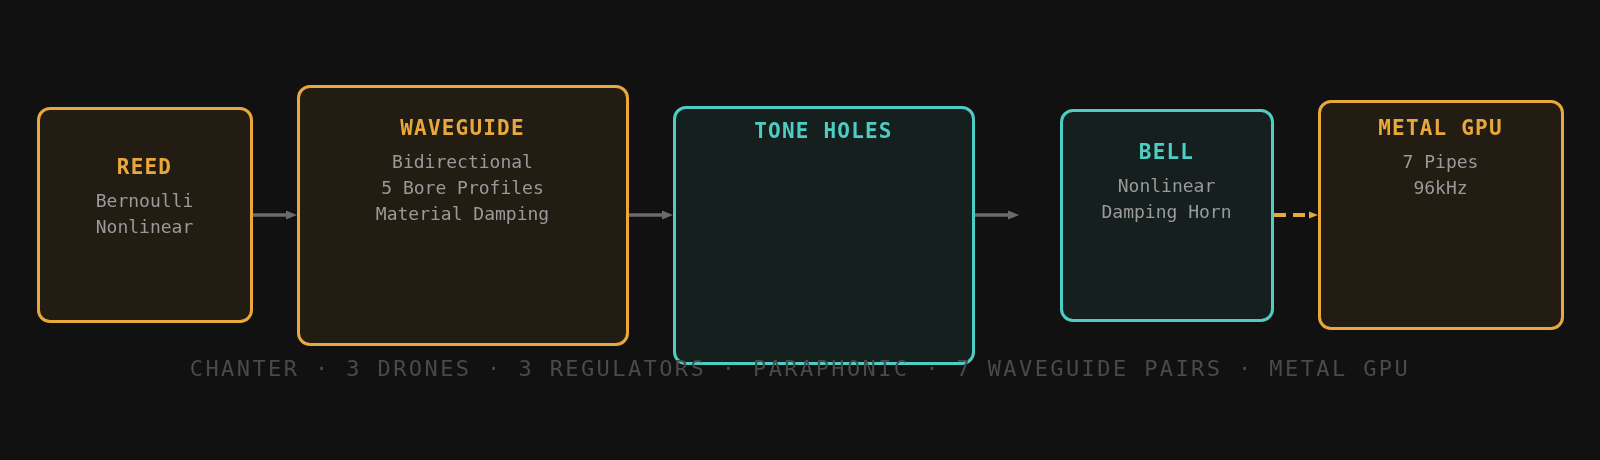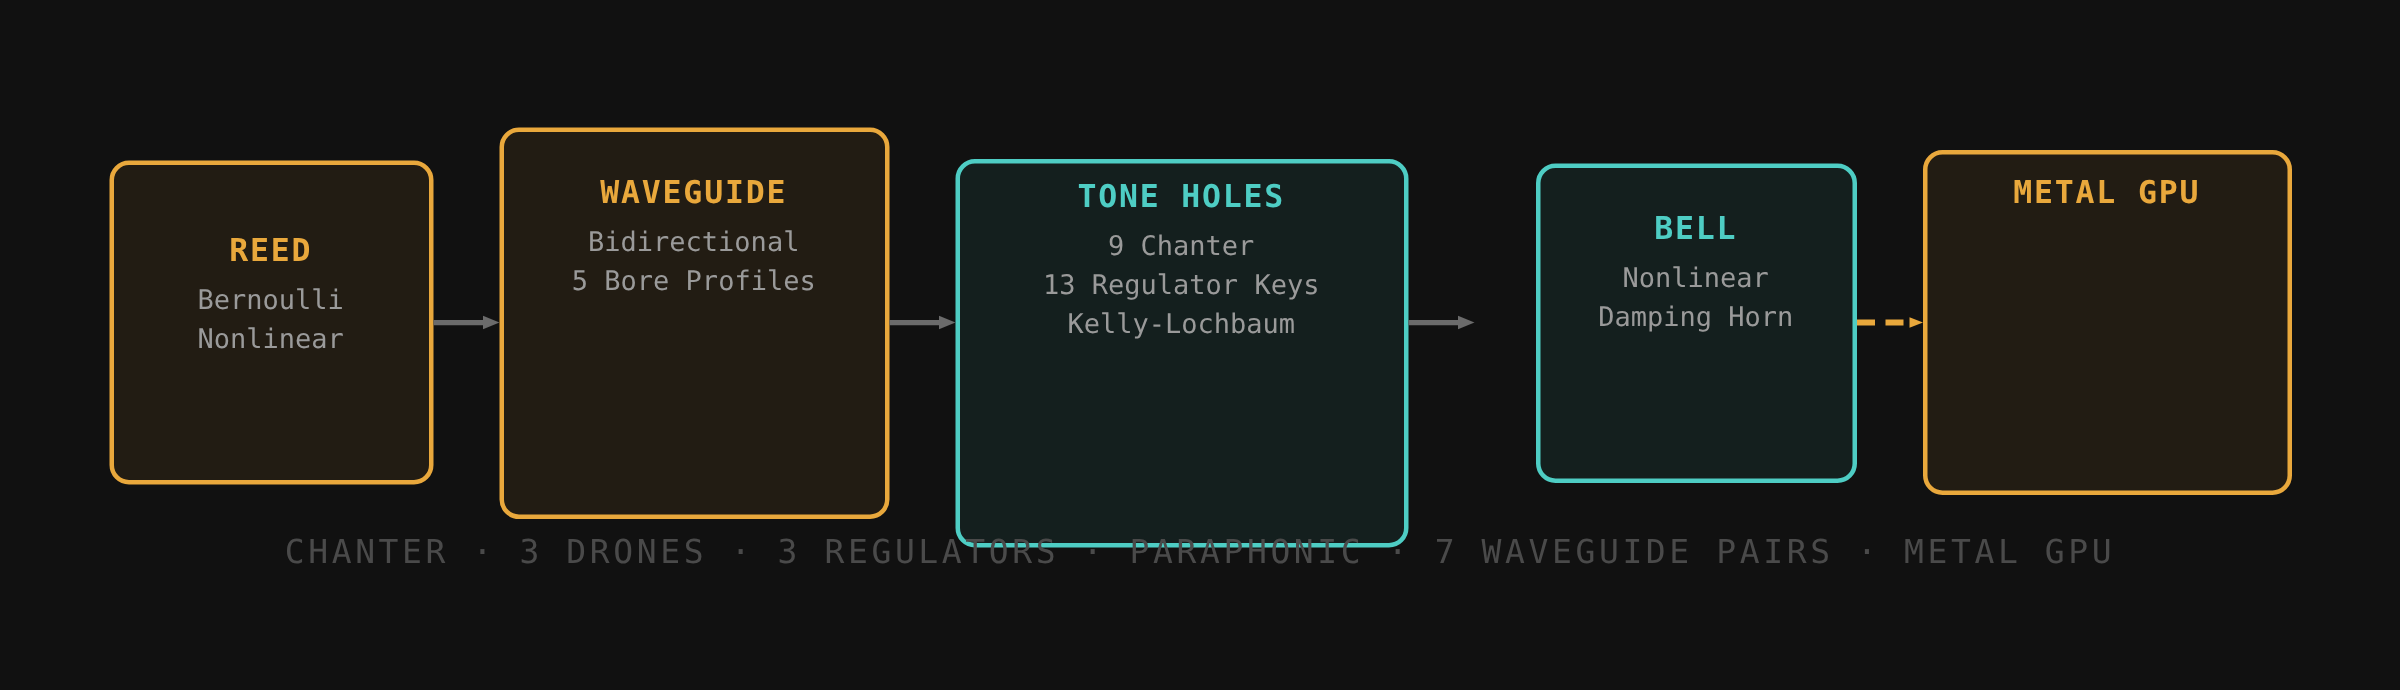--- a/index.html
+++ b/index.html
@@ -124,40 +124,36 @@
           <div class="node-line">Bernoulli</div>
           <div class="node-line">Nonlinear</div>
         </div>
       </div>
       <div class="connector" style="width: 44px;">
         <svg width="44" height="20" viewBox="0 0 44 20">
           <line x1="0" y1="10" x2="33" y2="10" stroke="#6b6b6b" stroke-width="3.5"></line>
           <polygon points="33,5.5 44,10 33,14.5" fill="#6b6b6b"></polygon>
         </svg>
       </div>
-      <div class="node accent-orange" style="width: 260px; height: 261px; padding-top: 30px;">
+      <div class="node accent-orange" style="width: 332px; height: 261px; padding-top: 30px;">
         <div class="node-title">WAVEGUIDE</div>
         <div class="node-lines">
           <div class="node-line">Bidirectional</div>
           <div class="node-line">5 Bore Profiles</div>
+          <div class="node-line">Material Damping</div>
         </div>
       </div>
       <div class="connector" style="width: 44px;">
         <svg width="44" height="20" viewBox="0 0 44 20">
           <line x1="0" y1="10" x2="33" y2="10" stroke="#6b6b6b" stroke-width="3.5"></line>
           <polygon points="33,5.5 44,10 33,14.5" fill="#6b6b6b"></polygon>
         </svg>
       </div>
       <div class="node accent-teal" style="width: 302px; height: 259px; padding-top: 12px; margin-top: 40px;">
         <div class="node-title">TONE HOLES</div>
-        <div class="node-lines">
-          <div class="node-line">9 Chanter</div>
-          <div class="node-line">13 Regulator Keys</div>
-          <div class="node-line">Kelly-Lochbaum</div>
-        </div>
       </div>
       <div class="connector" style="width: 44px;">
         <svg width="44" height="20" viewBox="0 0 44 20">
           <line x1="0" y1="10" x2="33" y2="10" stroke="#6b6b6b" stroke-width="3.5"></line>
           <polygon points="33,5.5 44,10 33,14.5" fill="#6b6b6b"></polygon>
         </svg>
       </div>
       <div class="node accent-teal" style="width: 214px; height: 213px; padding-top: 30px; margin-left: 41px;">
         <div class="node-title">BELL</div>
         <div class="node-lines">
@@ -166,18 +162,22 @@
         </div>
       </div>
       <div class="connector" style="width: 44px;">
         <svg width="44" height="20" viewBox="0 0 44 20">
           <line x1="0" y1="10" x2="35" y2="10" stroke="#e9a83c" stroke-width="4" stroke-dasharray="12 7"></line>
           <polygon points="35,6.5 44,10 35,13.5" fill="#e9a83c"></polygon>
         </svg>
       </div>
       <div class="node accent-orange" style="width: 246px; height: 230px; padding-top: 15px;">
         <div class="node-title">METAL GPU</div>
+        <div class="node-lines">
+          <div class="node-line">7 Pipes</div>
+          <div class="node-line">96kHz</div>
+        </div>
       </div>
     </div>
 
   <div class="caption">CHANTER · 3 DRONES · 3 REGULATORS · PARAPHONIC · 7 WAVEGUIDE PAIRS · METAL GPU</div>
 
 </div>
 
 </body></html>

